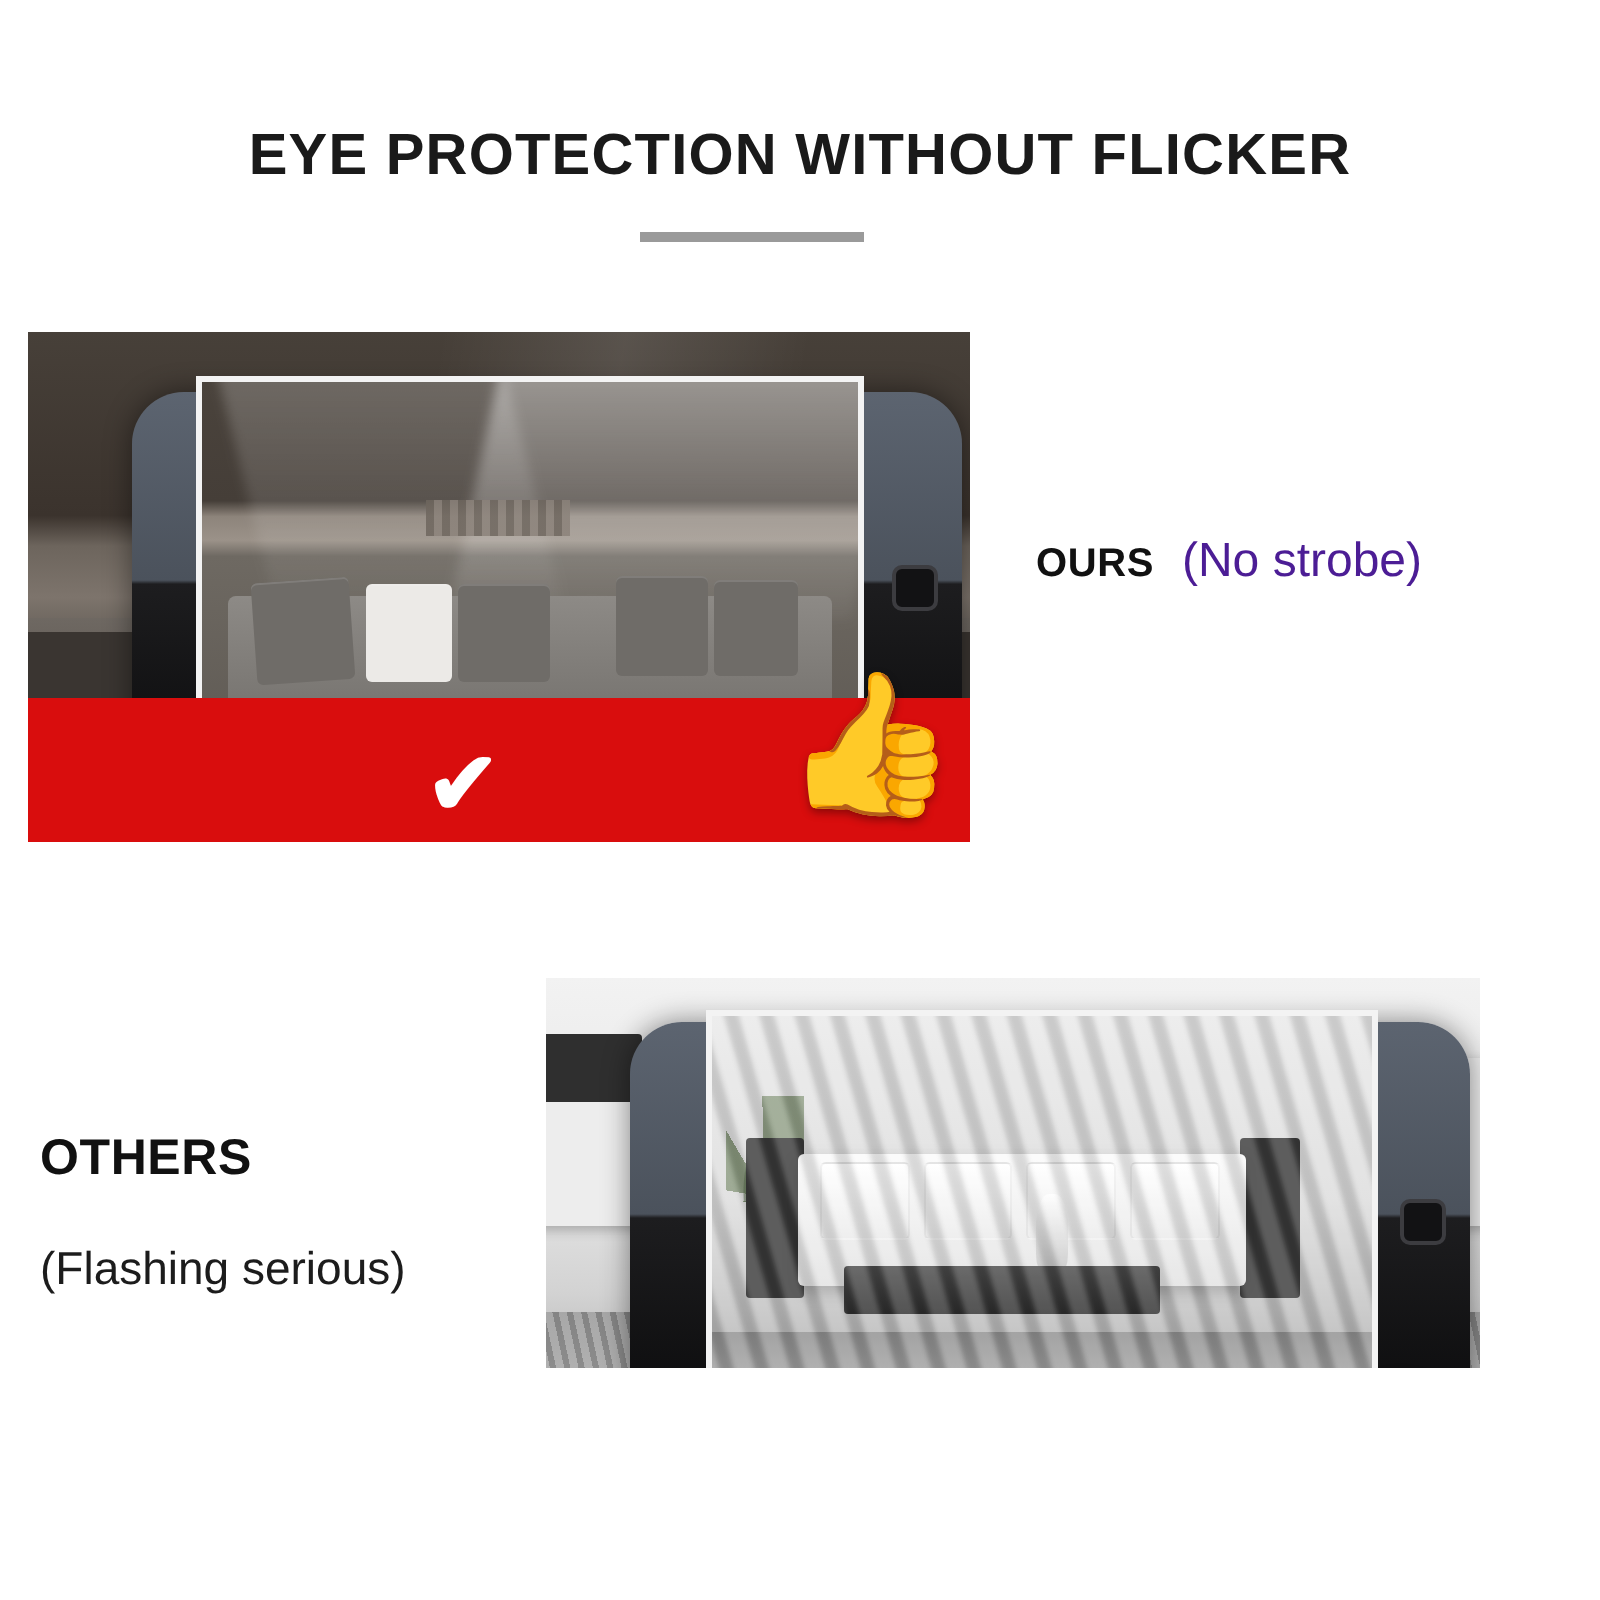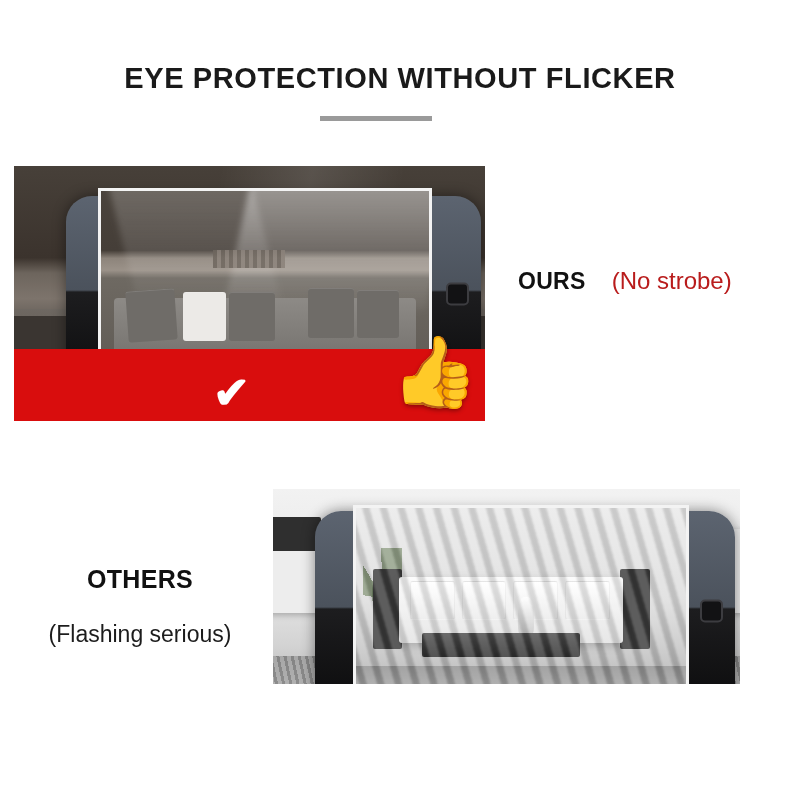--- a/index.html
+++ b/index.html
@@ -385,37 +385,36 @@
   
   .caption-ours {
     position: absolute;
     left: 518px;
     top: 267px;
     display: flex;
     align-items: baseline;
     white-space: nowrap;
   }
   .caption-ours .strong {
-    font-size: 23px;
+    font-size: 20px;
     font-weight: bold;
     color: #111111;
     letter-spacing: 0.3px;
   }
   .caption-ours .light {
     font-size: 24px;
     font-weight: normal;
-    color: #b91c1c;
-    margin-left: 26px;
+    color: #4c1d95;
+    margin-left: 14px;
   }
   .caption-others {
     position: absolute;
     left: 20px;
     top: 565px;
     width: 240px;
-    text-align: center;
   }
   .caption-others .strong {
     font-size: 25px;
     font-weight: bold;
     color: #111111;
     letter-spacing: 0.3px;
     display: block;
   }
   .caption-others .light {
     font-size: 23px;

